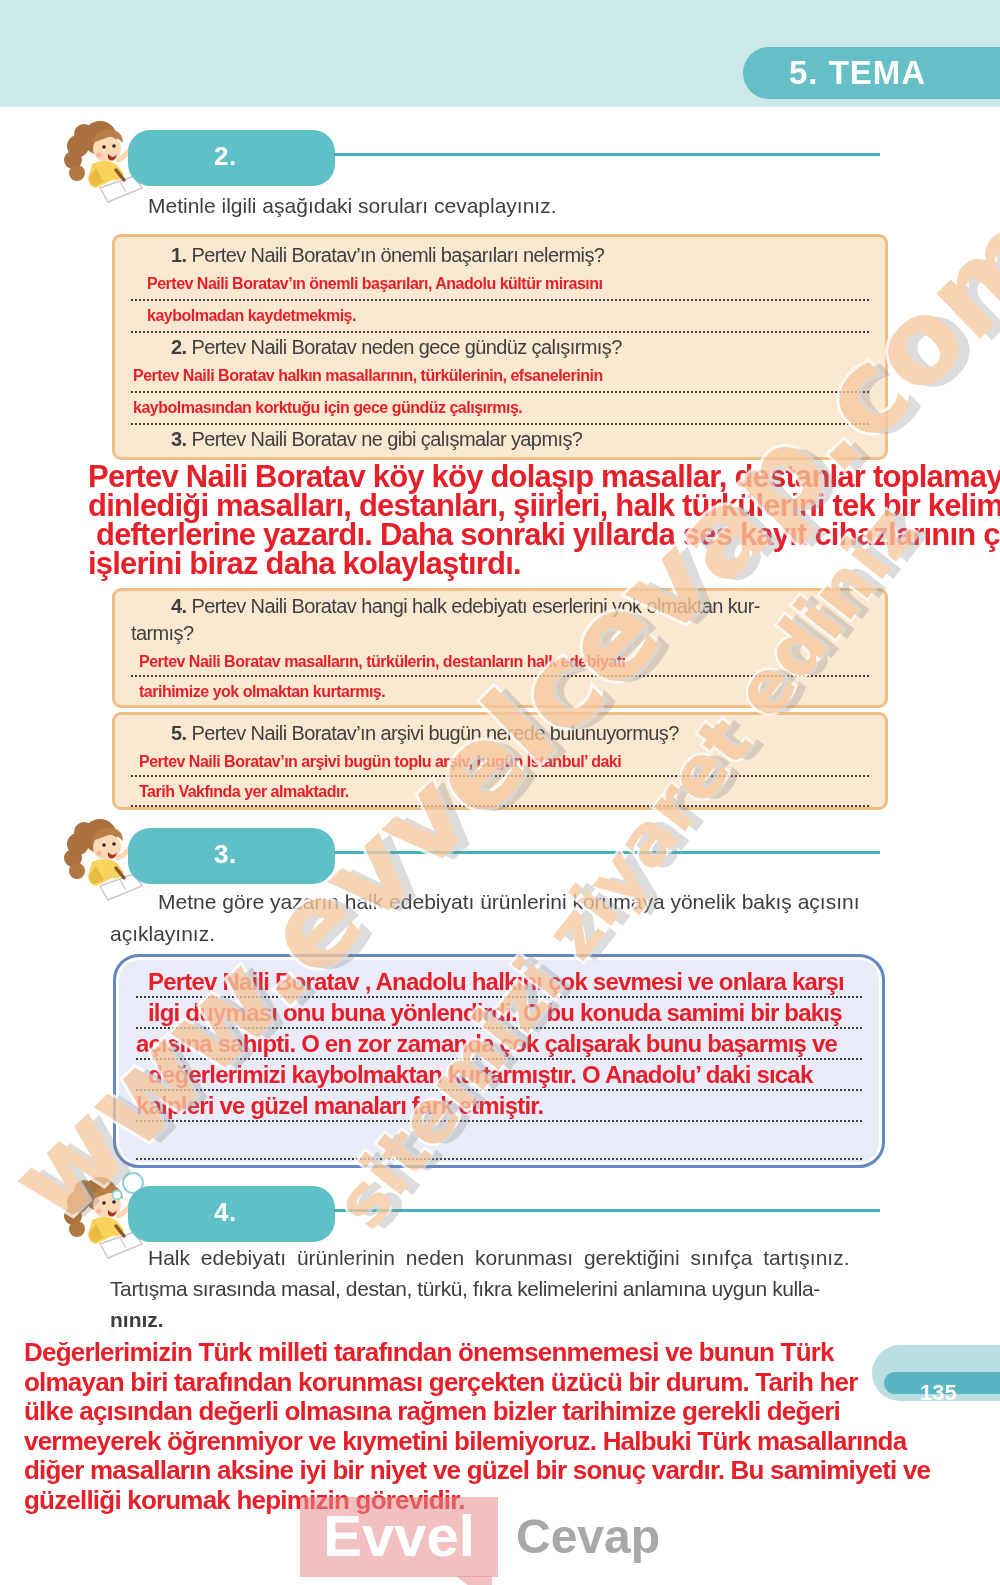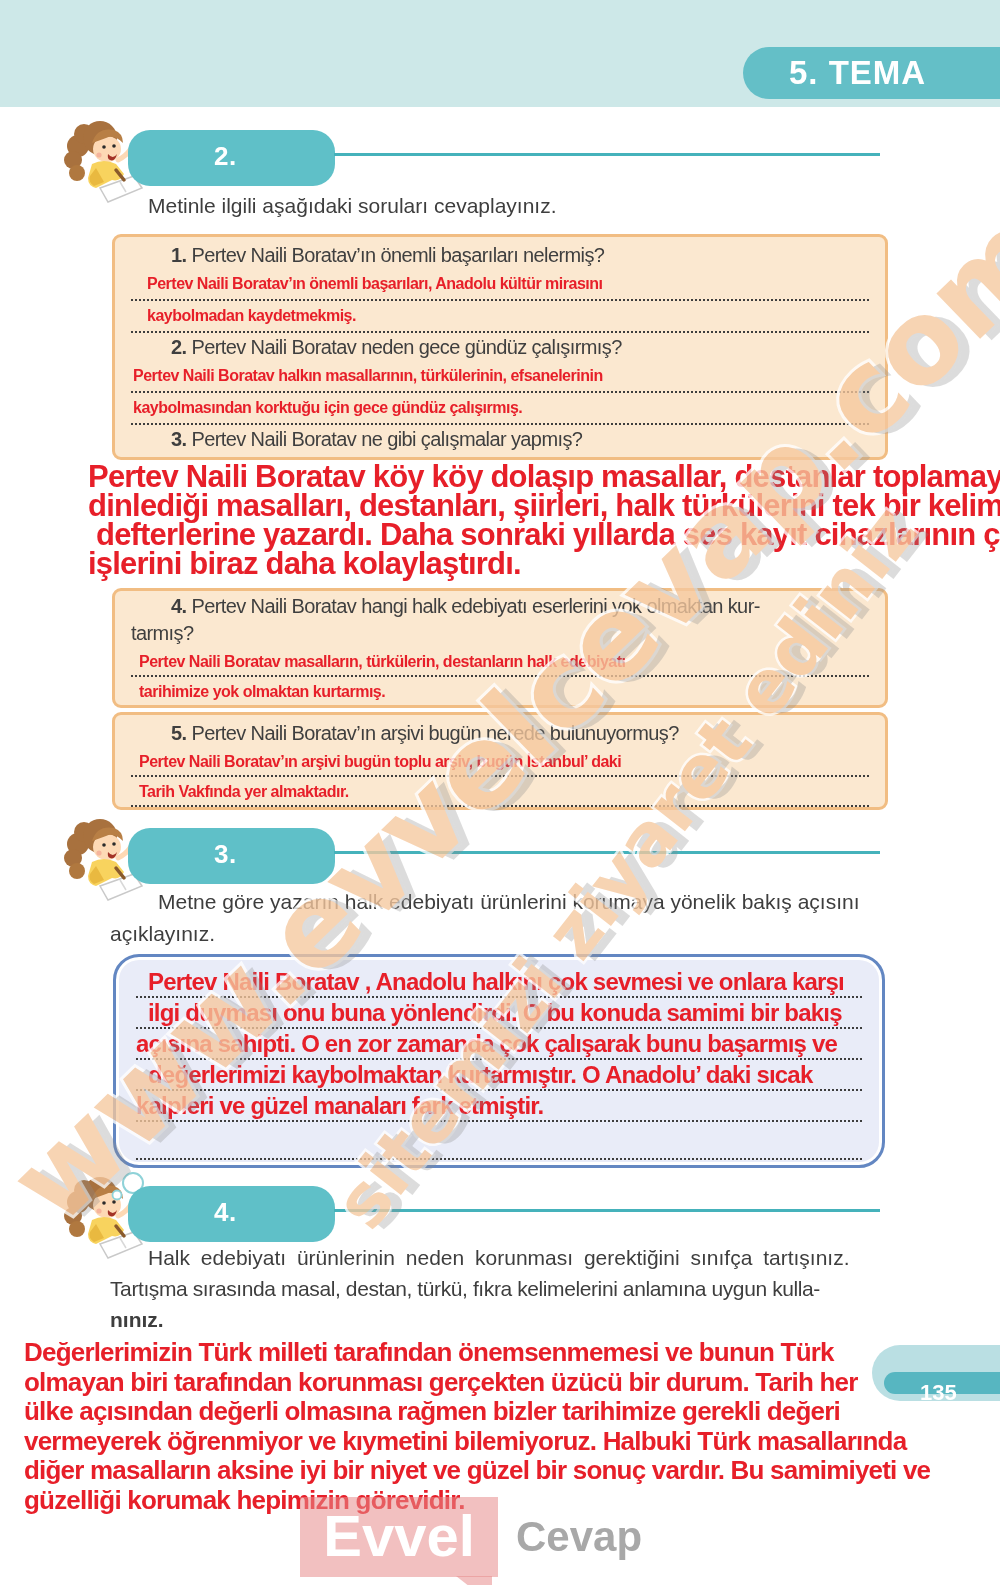--- a/index.html
+++ b/index.html
@@ -73,21 +73,21 @@
   
   .logo { position:absolute; left:300px; top:1497px; z-index:7; display:flex; }
   .logo-evvel {
     position:relative; width:198px; height:80px; background:rgba(231,140,140,0.55);
     color:#fff; font-size:58px; font-weight:bold; text-align:center; line-height:78px;
   }
   .logo-evvel::after {
     content:""; position:absolute; right:6px; bottom:-27px; width:0; height:0;
     border-top:28px solid rgba(231,140,140,0.55); border-left:36px solid transparent;
   }
-  .logo-cevap { color:#a8a8a8; font-size:42px; font-weight:bold; margin-left:18px; line-height:80px; }
+  .logo-cevap { color:#a8a8a8; font-size:48px; font-weight:bold; margin-left:18px; line-height:80px; }
 </style>
 </head>
 <body>
 
 <svg width="0" height="0" style="position:absolute">
   <defs>
     <g id="girl-sym">
       <circle cx="16" cy="30" r="11" fill="#a8713e"></circle>
       <circle cx="11" cy="44" r="9" fill="#a8713e"></circle>
       <circle cx="15" cy="57" r="8" fill="#b0783f"></circle>

